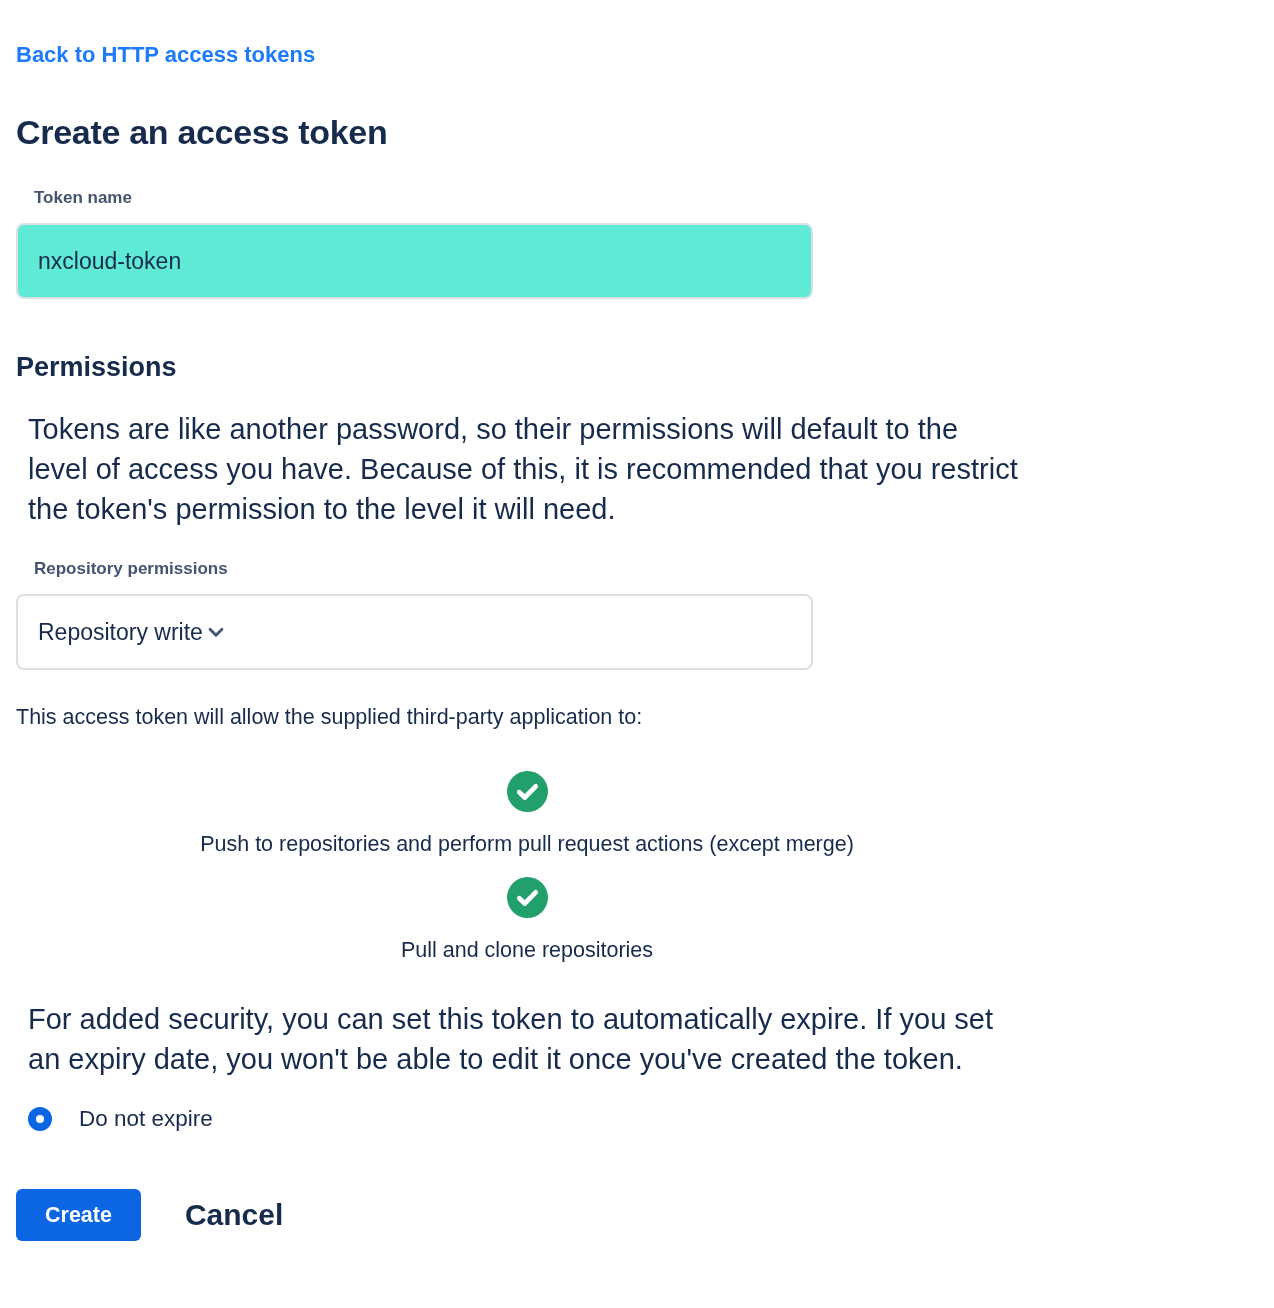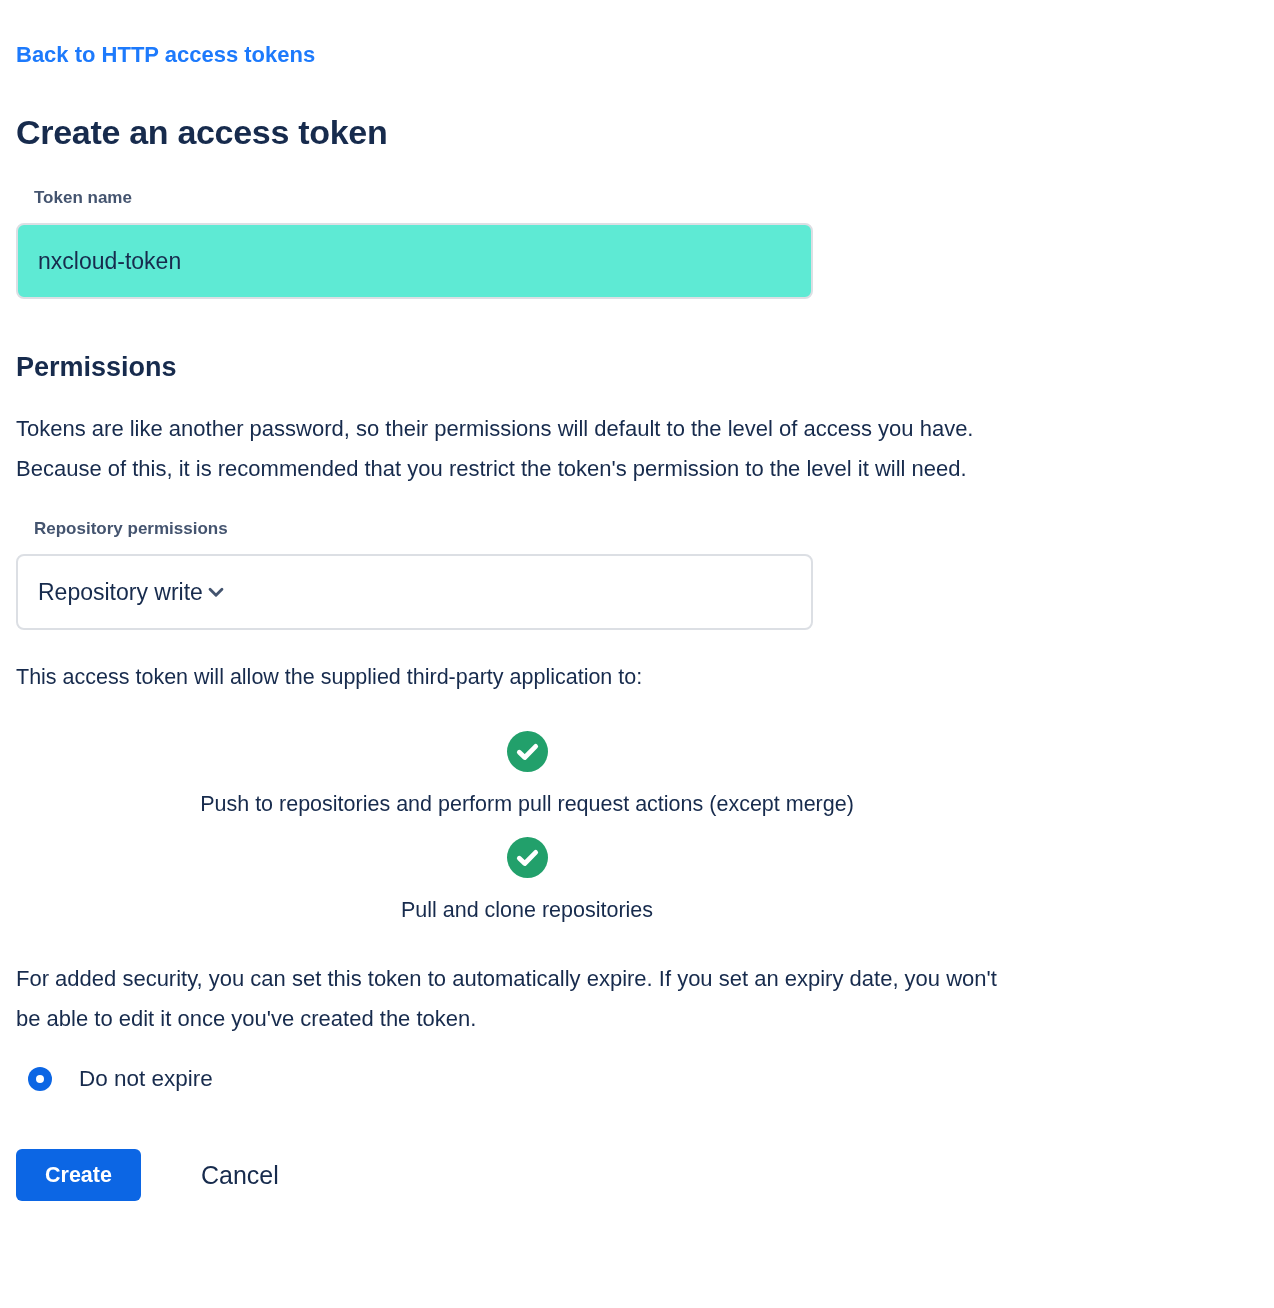--- a/index.html
+++ b/index.html
@@ -54,22 +54,22 @@
   }
   h2.section-heading {
     margin: 52px 0 0 0;
     font-size: 27px;
     line-height: 32px;
     font-weight: 600;
     color: #172B4D;
   }
   h2.section-heading.expiry { margin-top: 56px; }
   p.body-text {
-    margin: 26px 0 0 0;
-    font-size: 22px;
+    margin: 26px 0 0 12px;
+    font-size: 29px;
     line-height: 40px;
     color: #172B4D;
     max-width: 1205px;
   }
   .select-box {
     margin-top: 15px;
     width: 797px;
     height: 76px;
     border: 2px solid #DCDFE4;
     border-radius: 8px;
@@ -132,37 +132,37 @@
   }
   .radio-circle.unchecked {
     background: #ffffff;
     border: 2.5px solid #DCDFE4;
   }
   .radio-label { font-size: 22.5px; color: #172B4D; }
   .actions-row {
     margin-top: 46px;
     display: flex;
     align-items: center;
-    gap: 60px;
+    gap: 44px;
   }
   .primary-button {
     height: 52px;
     padding: 0 29px;
     background: #0C66E4;
     color: #ffffff;
     border: none;
     border-radius: 6px;
     font-family: "Liberation Sans", "DejaVu Sans", sans-serif;
     font-size: 21.5px;
     font-weight: 600;
     cursor: pointer;
   }
   .cancel-link {
-    font-size: 25px;
-    font-weight: 400;
+    font-size: 30px;
+    font-weight: 700;
     color: #172B4D;
     text-decoration: none;
     cursor: pointer;
   }
 </style>
 </head>
 <body>
 
 <div class="page">
 

